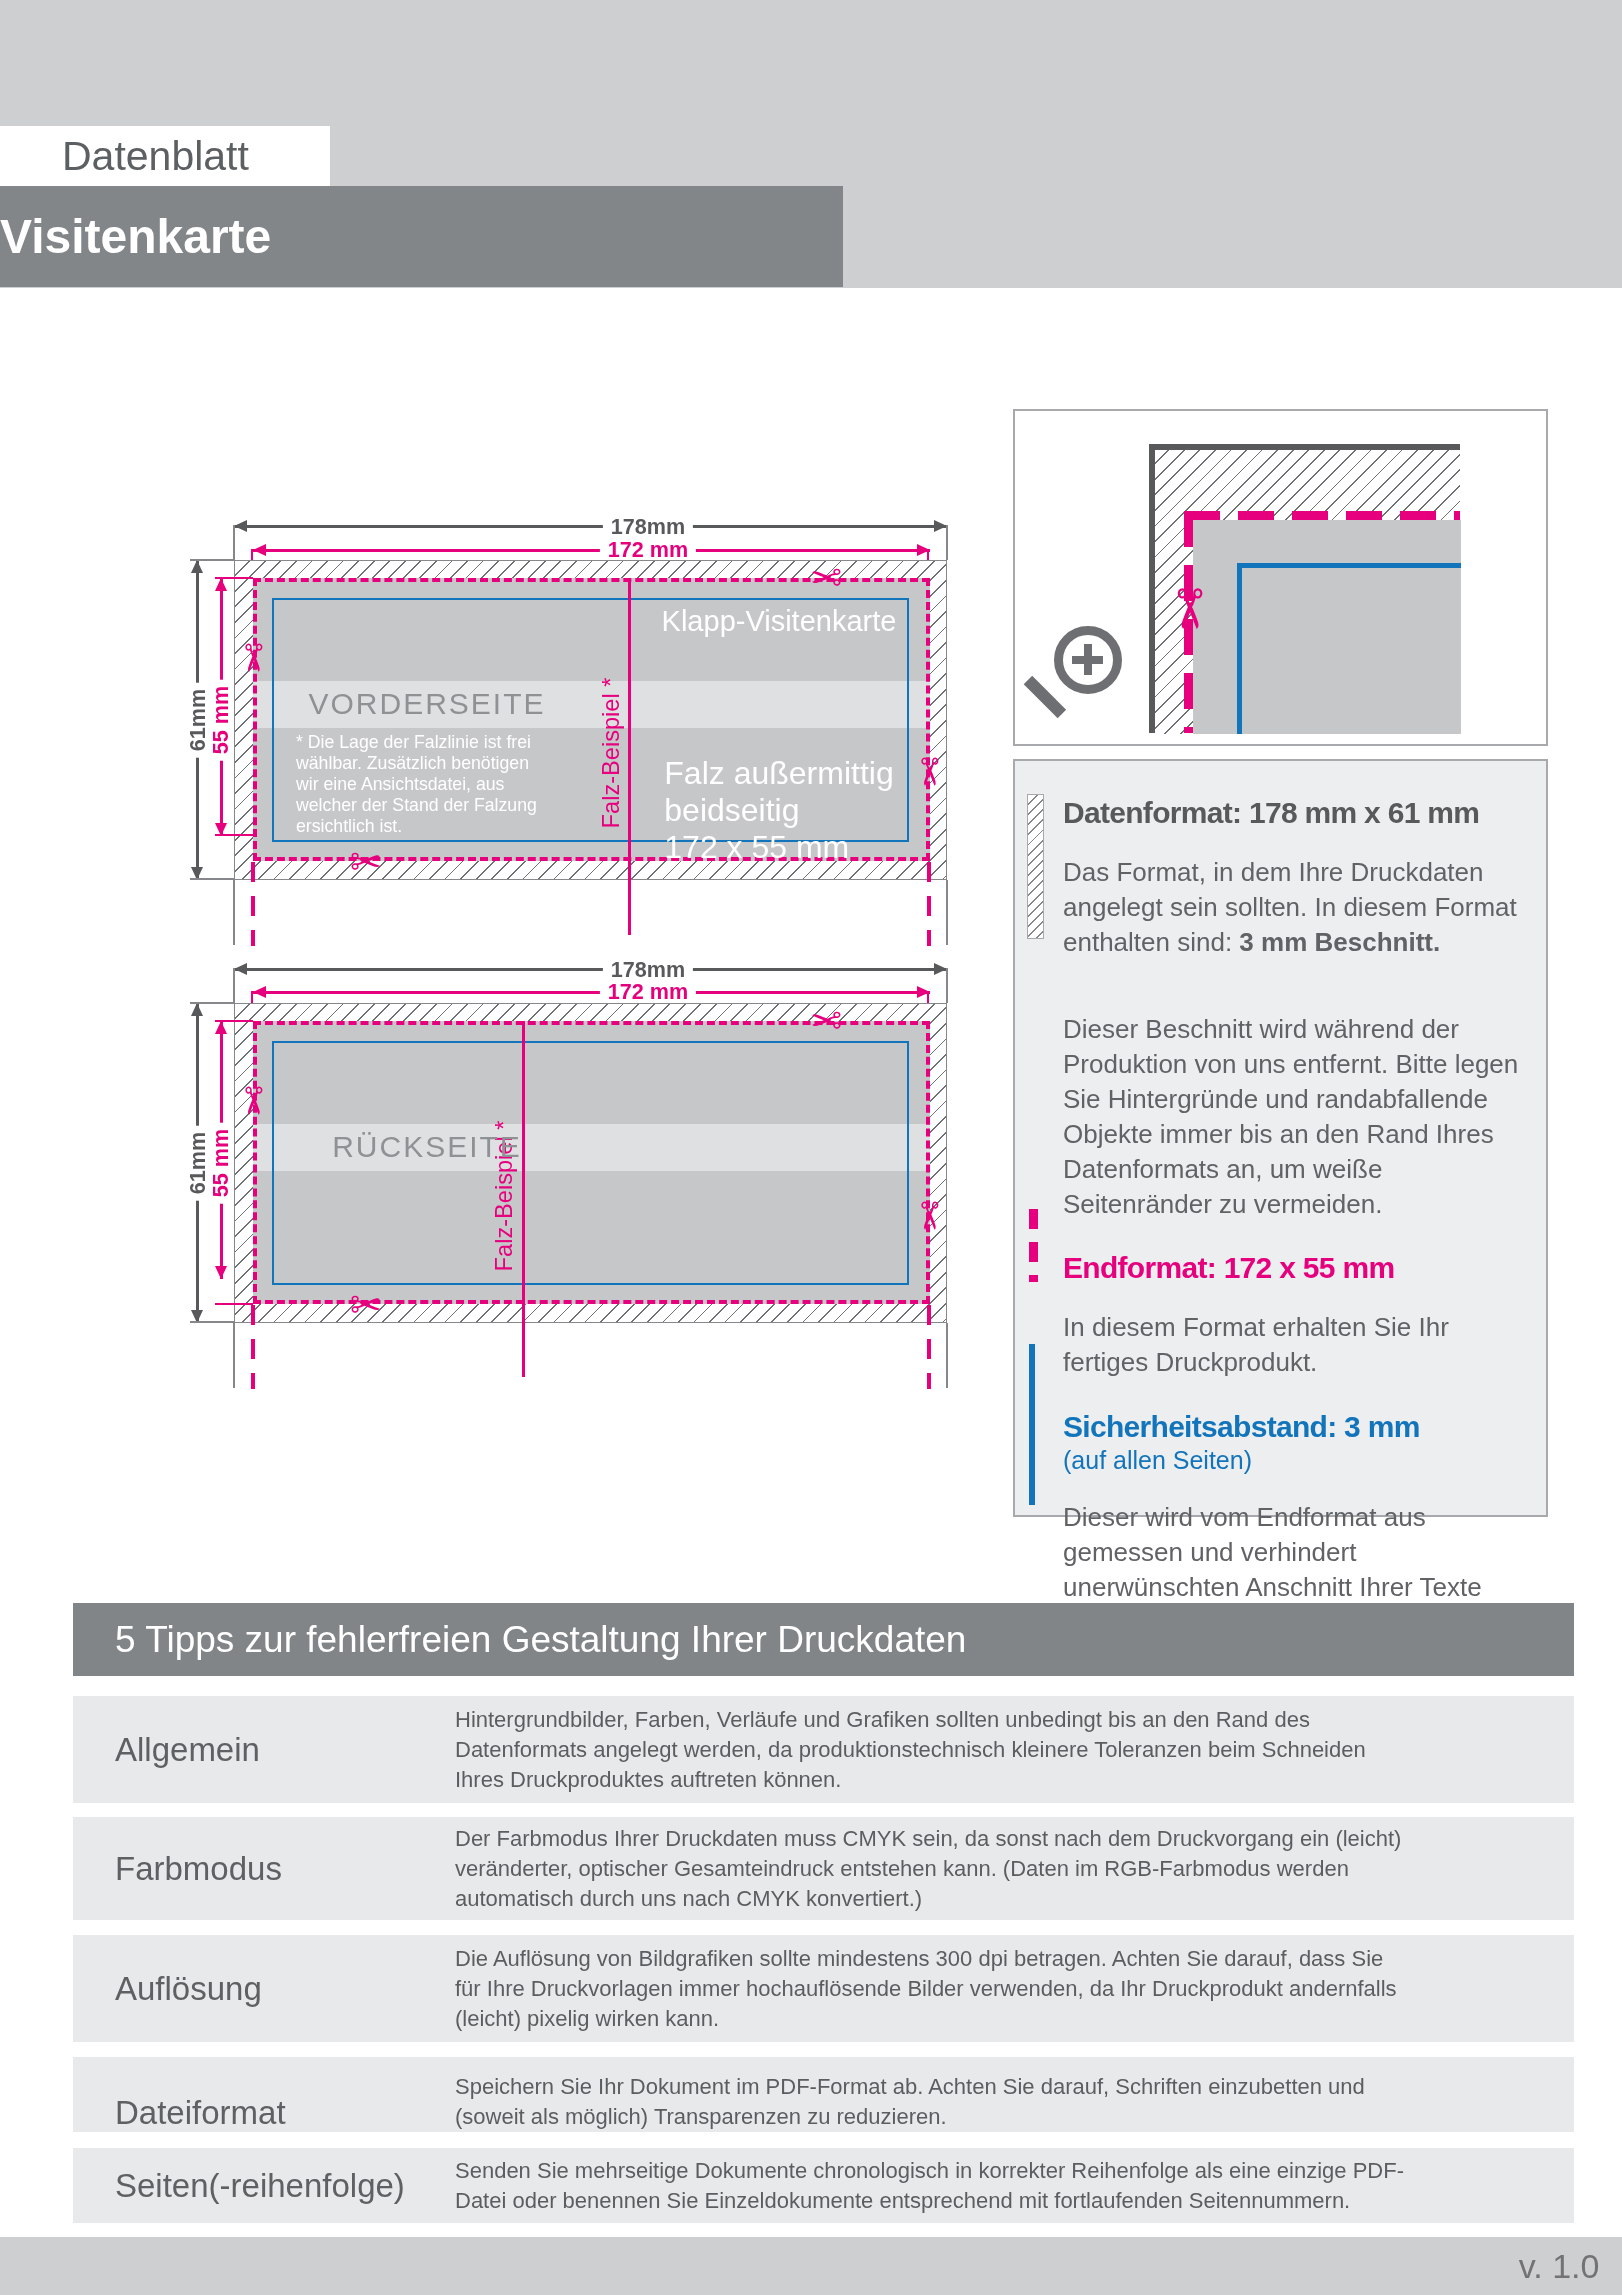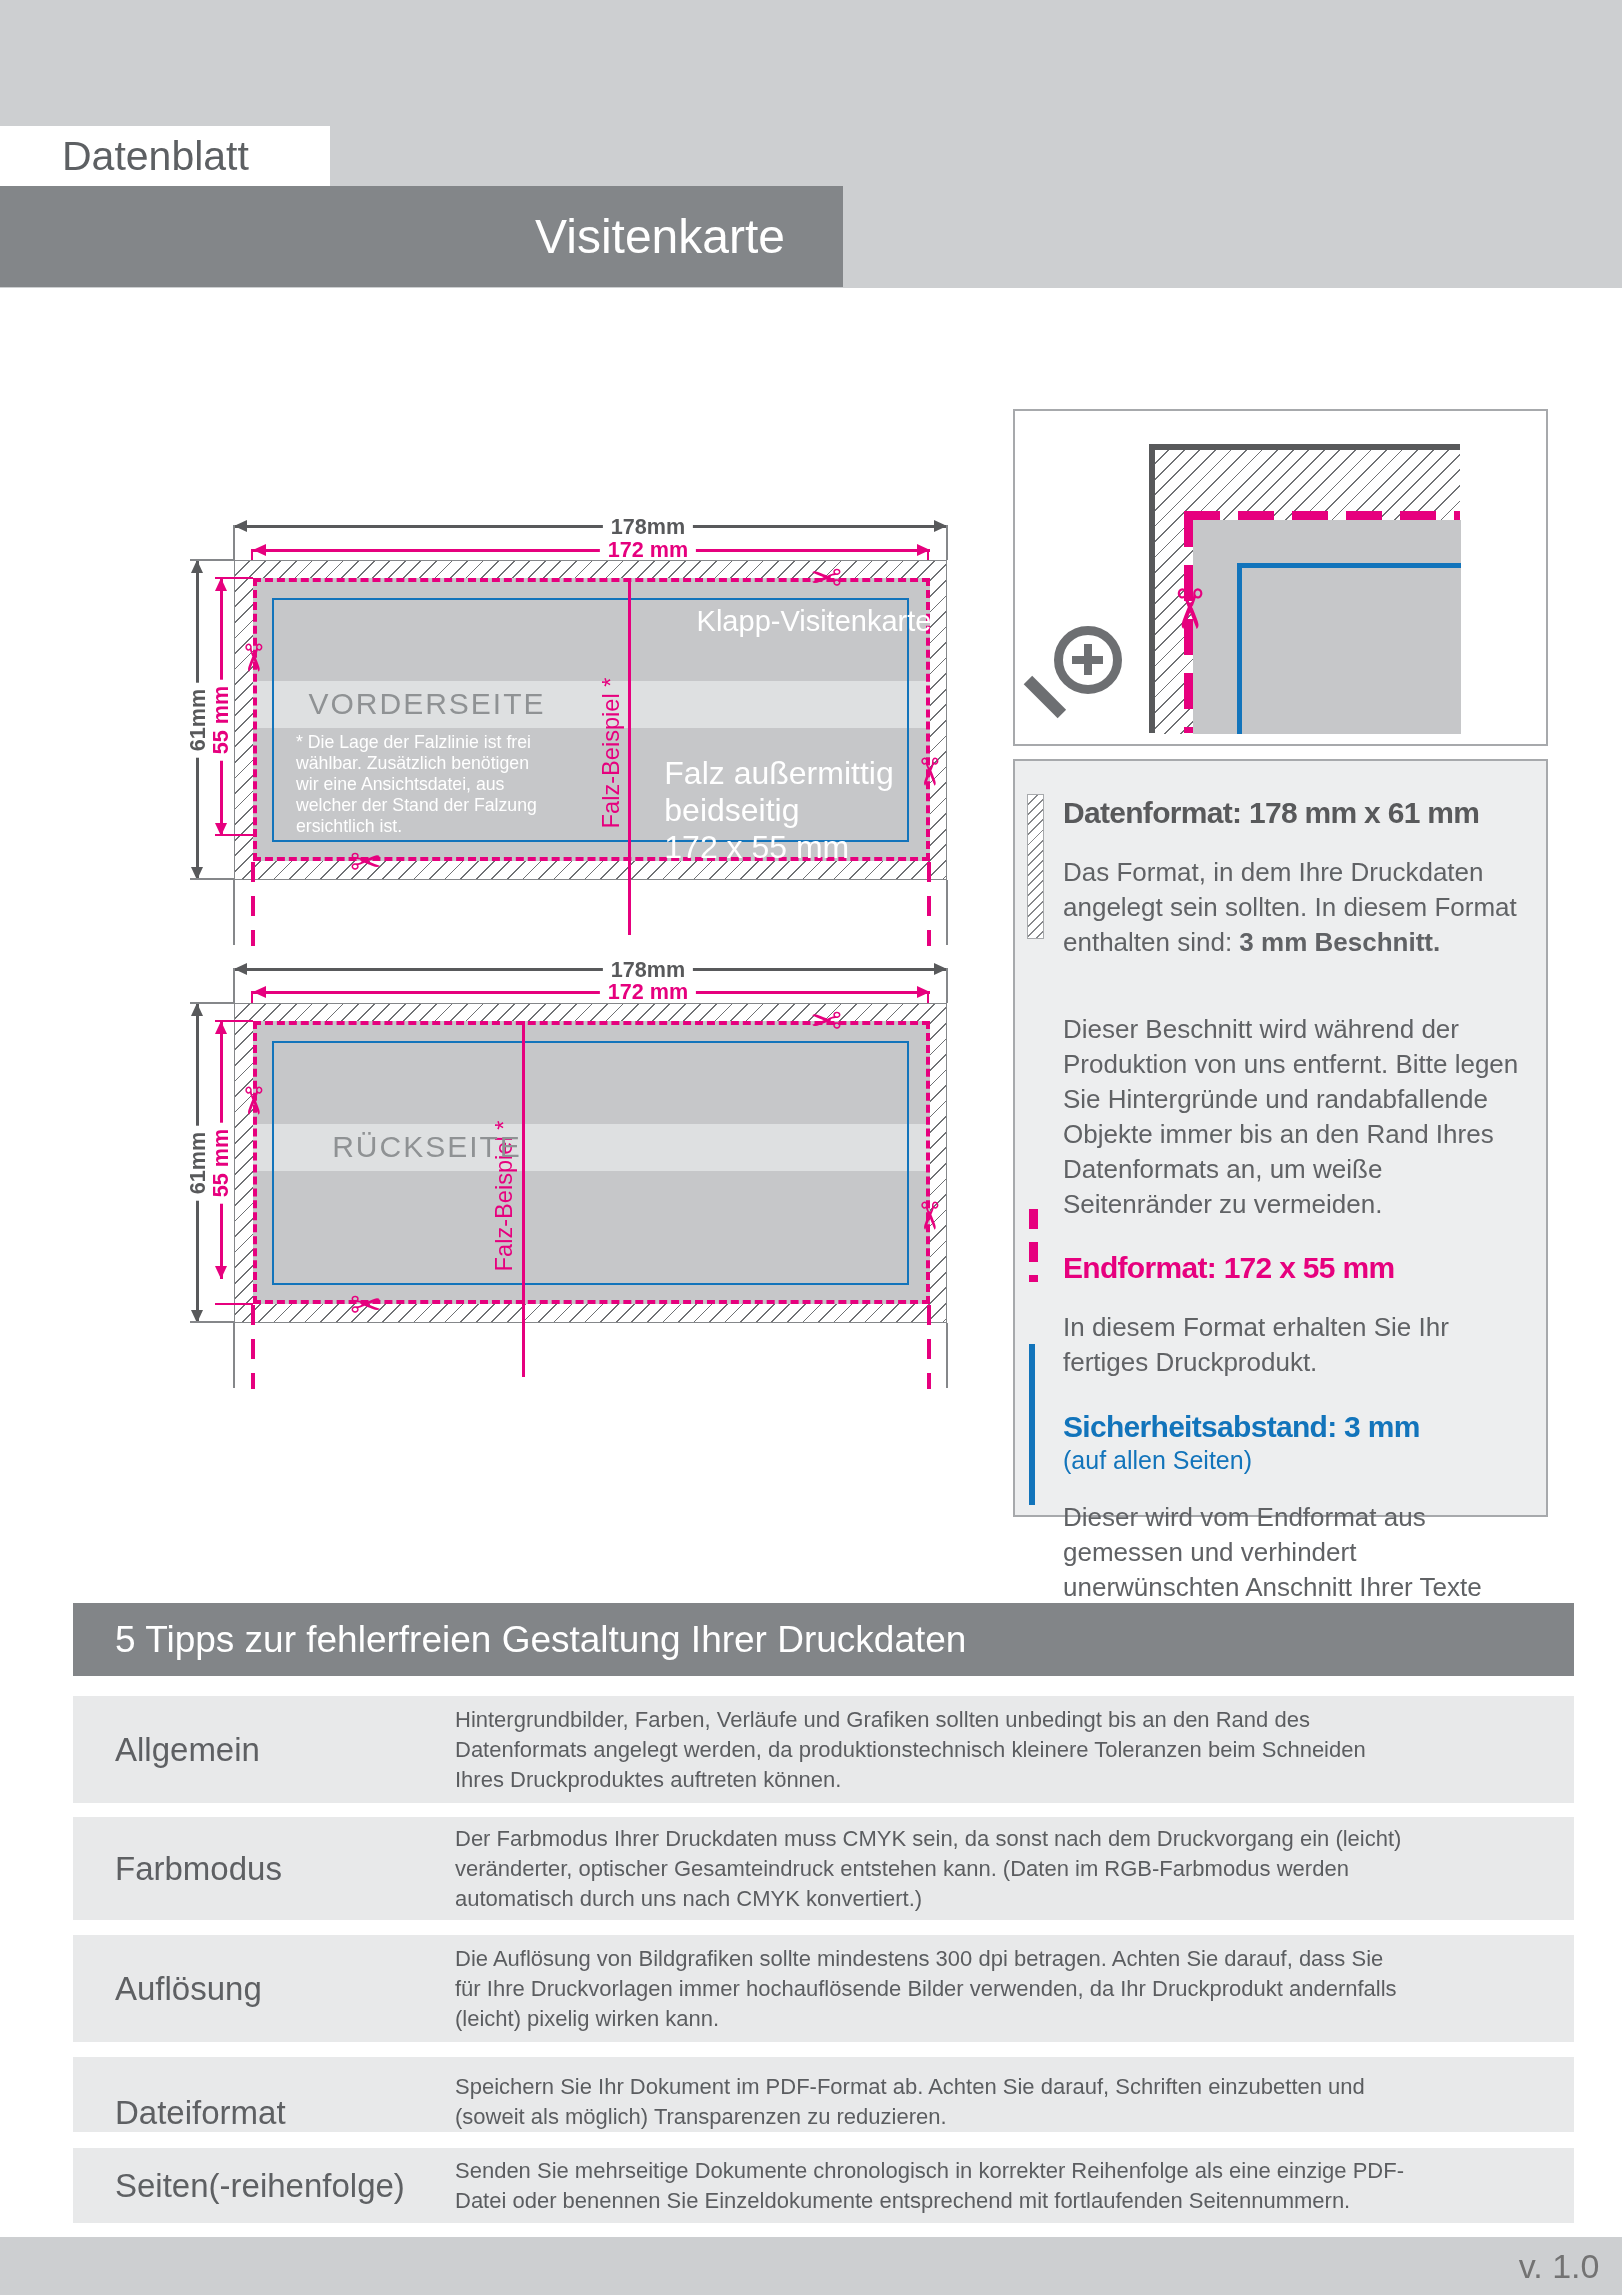--- a/index.html
+++ b/index.html
@@ -4,21 +4,21 @@
 <style>
   html,body{margin:0;padding:0;background:#fff;}
   #page{position:relative;width:1623px;height:2295px;background:#ffffff;overflow:hidden;
         font-family:"Liberation Sans",sans-serif;color:#58595b;}
   .abs{position:absolute;}
   
   .topband{left:0;top:0;width:1623px;height:288px;background:#cdcfd1;}
   .docbox{left:0;top:126px;width:330px;height:60px;background:#ffffff;}
   .doclabel{left:62px;top:126px;height:48px;line-height:60px;font-size:41px;color:#5d6063;}
   .prodbanner{left:0;top:186px;width:843px;height:101px;background:#838689;}
-  .prodtitle{left:0;top:186px;width:785px;height:101px;line-height:101px;font-size:48px;color:#ffffff;text-align:right;}
+  .prodtitle{left:0;top:186px;width:785px;height:101px;line-height:101px;font-size:48px;color:#ffffff;text-align:left;font-weight:bold;}
   
   .hatch{background:repeating-linear-gradient(135deg,#ffffff 0 9.8px,#6f7174 9.8px 11px);border:1.3px solid #85878a;box-sizing:border-box;}
   .cardfill{background:#c6c7c9;}
   .band{background:#dee0e1;}
   .bluerect{border:2.6px solid #1274bb;box-sizing:border-box;}
   .dashedrect{border:4.6px dashed #e6007e;box-sizing:border-box;}
   .extg{background:#85878a;}
   .extm{background:#e6007e;}
   .extmd{background:repeating-linear-gradient(180deg,#e6007e 0 19.6px,transparent 19.6px 34px);}
   .dimh{height:2.6px;}
@@ -110,21 +110,21 @@
   <div class="abs extm" style="left:215px;top:834px;width:38px;height:2px;"></div>
 
   <div class="abs extg" style="left:233px;top:880px;width:2px;height:65px;"></div>
   <div class="abs extg" style="left:946px;top:880px;width:2px;height:65px;"></div>
   <div class="abs extmd" style="left:251px;top:862px;width:3.9px;height:84px;"></div>
   <div class="abs extmd" style="left:927px;top:862px;width:3.9px;height:84px;"></div>
 
   <div class="abs foldline" style="left:628px;top:578px;height:357px;"></div>
   <div class="abs foldlab" style="left:611px;top:753px;">Falz-Beispiel *</div>
 
-  <div class="abs whitetxt klapp" style="left:779px;top:605px;margin-left:35px;">Klapp-Visitenkarte</div>
+  <div class="abs whitetxt klapp" style="left:779px;top:605px;">Klapp-Visitenkarte</div>
   <div class="abs sidelab" style="left:427px;top:704px;">VORDERSEITE</div>
   <div class="abs whitetxt footnote" style="left:296px;top:732px;width:308px;">
       <div>* Die Lage der Falzlinie ist frei</div>
       <div>wählbar.  Zusätzlich benötigen</div>
       <div>wir eine Ansichtsdatei, aus</div>
       <div>welcher der Stand der Falzung</div>
       <div>ersichtlich ist.</div>
     </div>
   <div class="abs whitetxt falznote" style="left:779px;top:718px;">
       <div>Falz außermittig</div>

